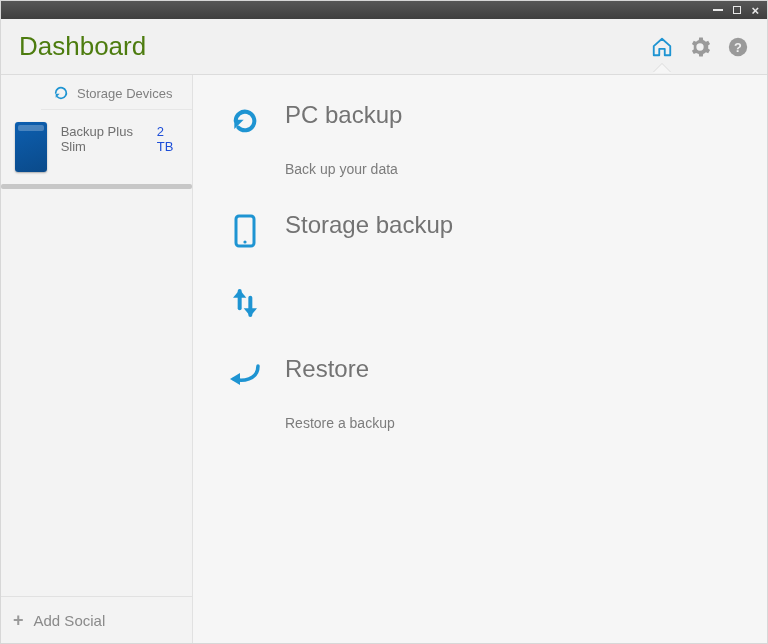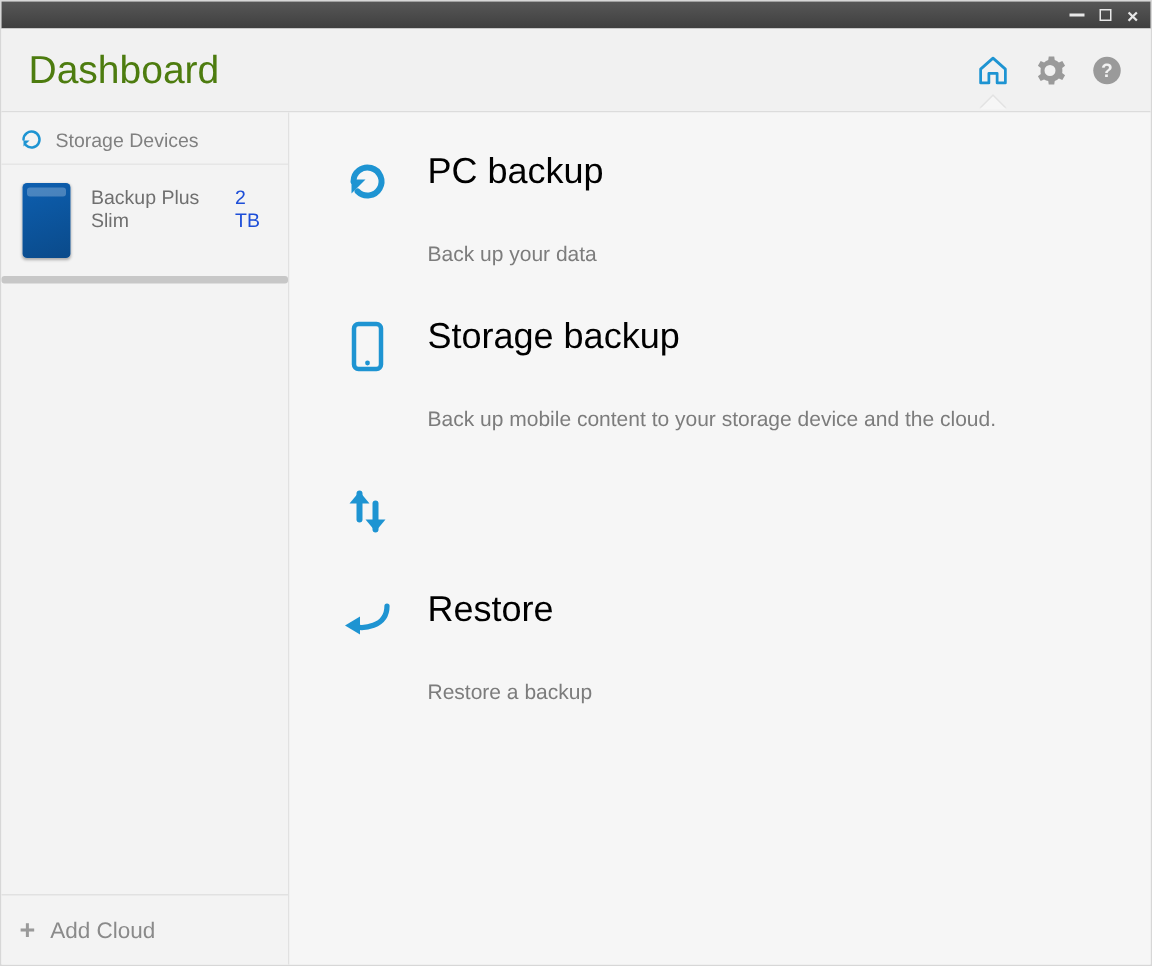--- a/index.html
+++ b/index.html
@@ -11,36 +11,36 @@
   .titlebar .dash { width:10px; height:2px; background:#e8e8e8; display:inline-block;}
   .titlebar .x { font-family:Arial; font-weight:bold; font-size:13px;}
   .header { height:56px; background:#f1f1f1; border-bottom:1px solid #dcdcdc; display:flex; align-items:center; padding:0 18px; }
   .header-title { color:#4d7c0f; font-size:26px; font-weight:400; flex:1;}
   .header-icons { display:flex; gap:16px; align-items:center;}
   .hicon { width:22px; height:22px; display:flex; align-items:center; justify-content:center; cursor:pointer; position:relative;}
   .hicon svg { display:block;}
   .home-pointer { position:absolute; bottom:-15px; left:50%; transform:translateX(-50%); width:0; height:0; border-left:9px solid transparent; border-right:9px solid transparent; border-bottom:9px solid #f6f6f6; filter: drop-shadow(0 -1px 0 #dcdcdc);}
   .body { flex:1; display:flex; min-height:0;}
   .sidebar { width:192px; background:#f3f3f3; border-right:1px solid #e1e1e1; display:flex; flex-direction:column;}
-  .sb-header { display:flex; align-items:center; gap:8px; padding:10px 10px 8px 12px; border-bottom:1px solid #e6e6e6; color:#808080; font-size:13px;}
+  .sb-header { display:flex; align-items:center; gap:8px; padding:10px 10px 8px 12px; border-bottom:1px solid #e6e6e6; color:#808080; font-size:13px;margin-left:40px;}
   .sb-header svg { flex-shrink:0;}
   .device { display:flex; gap:14px; padding:12px 10px 12px 14px; cursor:pointer;}
   .drive-img { width:34px; height:50px; background:linear-gradient(160deg,#0d5fb0,#0a4a8a); border-radius:3px; position:relative; box-shadow:0 1px 2px rgba(0,0,0,.3);}
   .drive-img:after { content:""; position:absolute; top:3px; left:3px; right:3px; height:6px; border-radius:2px; background:rgba(255,255,255,.25);}
   .device-info { display:flex; flex-direction:row; gap:2px; padding-top:2px;}
   .device-name { color:#6f6f6f; font-size:13px;}
   .device-cap  { color:#1d4ed8; font-size:13px;}
   .usage-bar { height:5px; background:#c7c7c7; border-radius:2px; margin:0; width:100%;}
   .sb-spacer { flex:1;}
   .add-cloud { display:flex; align-items:center; gap:10px; padding:14px 12px; border-top:1px solid #e1e1e1; color:#8a8a8a; font-size:15px; cursor:pointer;}
   .plus { font-size:18px; color:#9a9a9a; line-height:1; font-weight:bold;}
   .main { flex:1; background:#f6f6f6; padding:26px 20px 20px 34px; overflow:auto;}
   .item { display:flex; gap:22px; align-items:flex-start; margin-bottom:34px; cursor:pointer;}
   .item-icon { width:36px; height:36px; display:flex; align-items:center; justify-content:center; flex-shrink:0; margin-top:2px;}
-  .item-title { color:#000000; font-size:24px; font-weight:400; margin-bottom:4px;}
+  .item-title { color:#737373; font-size:24px; font-weight:400; margin-bottom:4px;}
   .item-desc  { color:#7c7c7c; font-size:14px;margin-top:32px;}
 </style>
 </head>
 <body>
 
 <div class="window">
 
   <div class="titlebar">
     <span>
         <span class="dash"></span>
@@ -91,21 +91,21 @@
           <span class="device-name">Backup Plus Slim</span>
           <span class="device-cap">2 TB</span>
         </div>
       </div>
       <div class="usage-bar"></div>
 
       <div class="sb-spacer"></div>
 
       <div class="add-cloud">
         <span class="plus">+</span>
-        <span>Add Cloud</span>
+        <span>Add Social</span>
       </div>
     </div>
 
     <div class="main">
 
       <div class="item">
         <div class="item-icon">
           <svg width="32" height="32" viewBox="0 0 24 24">
             <path d="M5 12a7 7 0 1 1 2.05 4.95" fill="none" stroke="#1e94d2" stroke-width="3" stroke-linecap="round"></path>
             <path d="M4 18 L4 11 L11 11 Z" fill="#1e94d2"></path>
@@ -119,21 +119,20 @@
 
       <div class="item">
         <div class="item-icon">
           <svg width="28" height="34" viewBox="0 0 24 34">
             <rect x="3" y="2" width="18" height="30" rx="3" fill="none" stroke="#1e94d2" stroke-width="3"></rect>
             <circle cx="12" cy="28" r="1.6" fill="#1e94d2"></circle>
           </svg>
         </div>
         <div>
           <div class="item-title">Storage backup</div>
-          <div class="item-desc">Back up mobile content to your storage device and the cloud.</div>
         </div>
       </div>
 
       <div class="item">
         <div class="item-icon">
           <svg width="32" height="32" viewBox="0 0 24 24">
             <path d="M8 3 L8 16" stroke="#1e94d2" stroke-width="3" stroke-linecap="round"></path>
             <path d="M3 8 L8 2 L13 8 Z" fill="#1e94d2"></path>
             <path d="M16 21 L16 8" stroke="#1e94d2" stroke-width="3" stroke-linecap="round"></path>
             <path d="M11 16 L16 22 L21 16 Z" fill="#1e94d2"></path>

